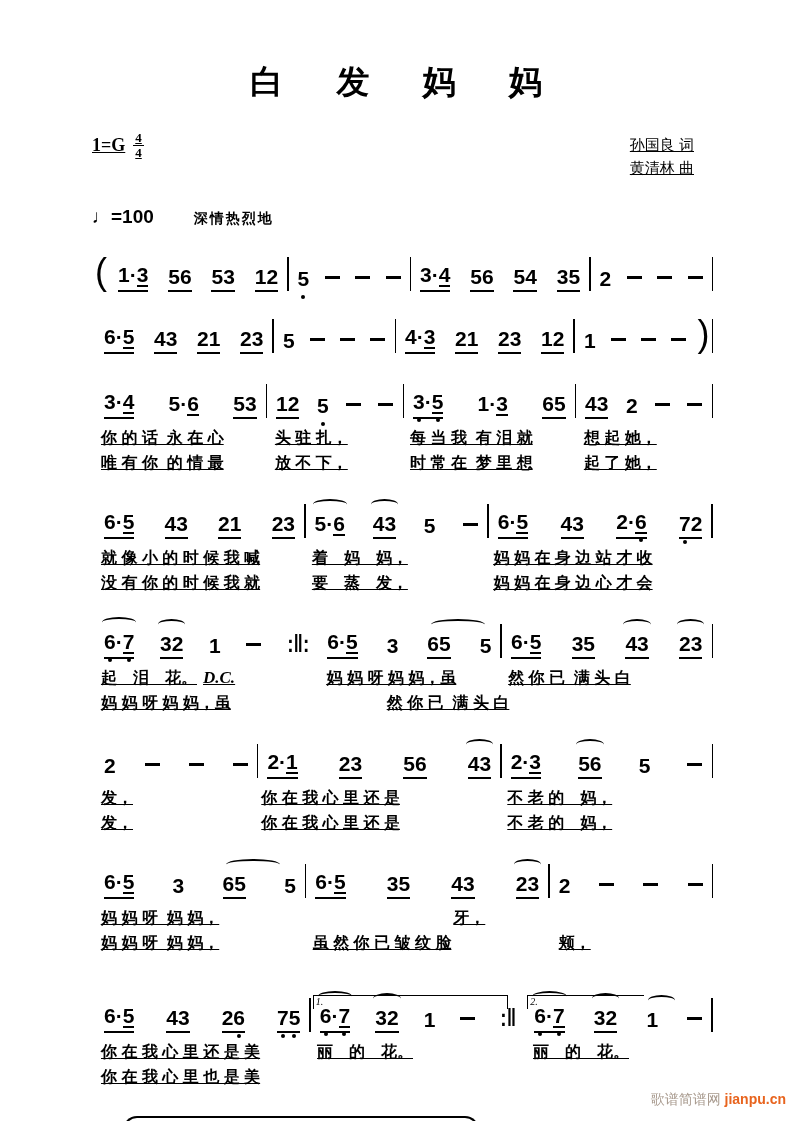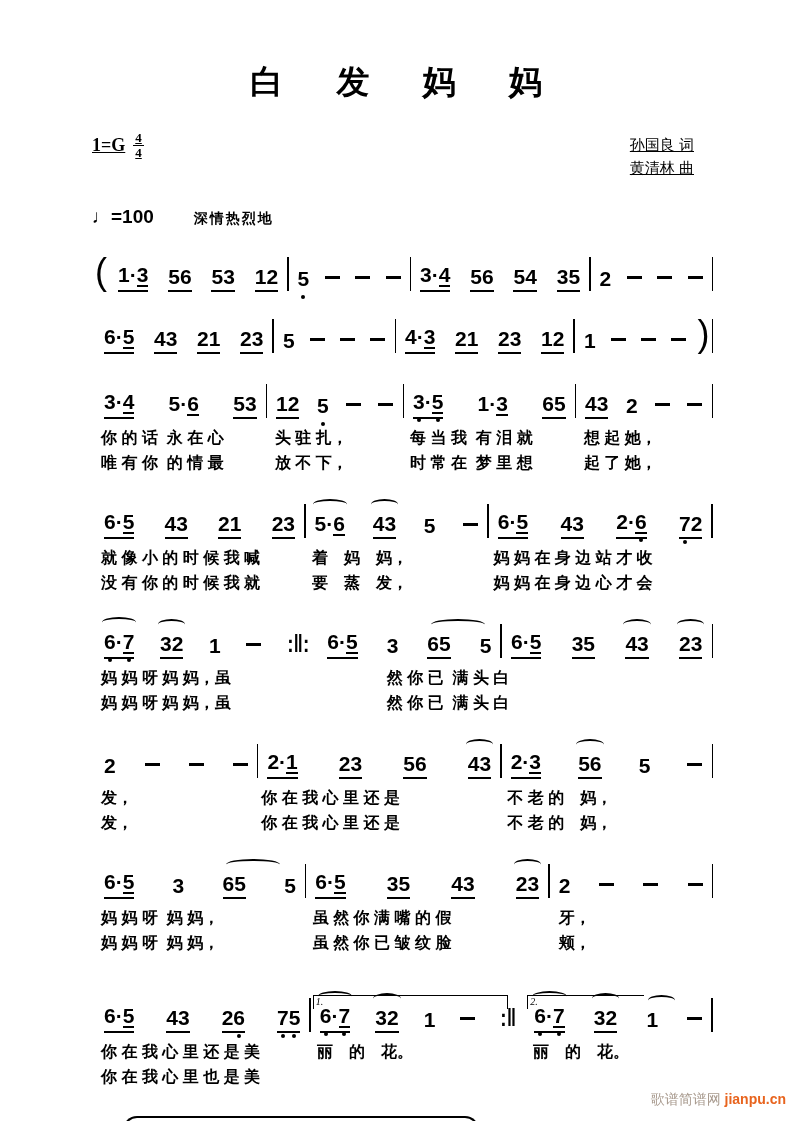--- a/index.html
+++ b/index.html
@@ -53,21 +53,21 @@
                  border-right:1.5px solid #000;}
   .v2 .volta-bracket{border-right:none;width:62%;}
   .volta-num{position:absolute;left:2px;top:0;font-size:10px;
              font-family:"Liberation Serif",serif;}
   .span-arc{position:absolute;top:4px;left:28px;width:352px;height:13px;
             border-top:2px solid #000;border-left:2px solid #000;
             border-right:2px solid #000;border-radius:14px 14px 0 0;}
   .lyric-row{display:flex;margin-top:9px;}
   .lyric-row + .lyric-row{margin-top:4px;}
   .lyric-seg{padding-left:6px;font-size:16px;font-weight:600;white-space:pre;
-             overflow:visible;}
+             overflow:visible;text-decoration:underline;}
   .dc{font-family:"Liberation Serif",serif;font-weight:bold;font-style:italic;
       font-size:17px;margin-left:6px;}
 
   
   .score-line:nth-child(1) .score-row{padding-top:6px;}
   .score-line:nth-child(2) .score-row{padding-top:10px;}
   .score-line{margin-bottom:14px;}
   .score-line:nth-child(8) .score-row{padding-top:30px;}
   .score-line:nth-child(9) .score-row{padding-top:26px;}
   .score-line:nth-child(9) .span-arc{top:14px;}
@@ -266,20 +266,21 @@
           <span class="barline"></span>
           <div class="measure" style="flex: 14 1 0px;">
             <span class="note u"><span class="ch">6</span><span class="ch">·</span><span class="ch u2">5</span></span>
             <span class="note u"><span class="ch">3</span><span class="ch">5</span></span>
             <span class="note u"><span class="ch">4</span><span class="ch">3</span><i class="arc"></i></span>
             <span class="note u"><span class="ch">2</span><span class="ch">3</span><i class="arc"></i></span>
           </div>
           <span class="barline"></span>
         </div>
         <div class="lyric-row">
+          <div class="lyric-seg" style="flex: 15 1 0px;">起　泪　花。<i class="dc">D.C.</i></div>
           <div class="lyric-seg" style="flex: 12 1 0px;">妈 妈 呀 妈 妈，虽</div>
           <div class="lyric-seg" style="flex: 14 1 0px;">然 你 已  满 头 白</div>
         </div>
         <div class="lyric-row">
           <div class="lyric-seg" style="flex: 12 1 0px;">妈 妈 呀 妈 妈，虽</div>
           <div class="lyric-seg" style="flex: 14 1 0px;">然 你 已  满 头 白</div>
         </div>
       </div>
       <div class="score-line">
         <div class="score-row">
@@ -335,21 +336,20 @@
           <div class="measure" style="flex: 9 1 0px;">
             <span class="note"><span class="ch">2</span></span>
             <span class="note dashtok"><i class="dash"></i></span>
             <span class="note dashtok"><i class="dash"></i></span>
             <span class="note dashtok"><i class="dash"></i></span>
           </div>
           <span class="barline"></span>
         </div>
         <div class="lyric-row">
           <div class="lyric-seg" style="flex: 12 1 0px;">妈 妈 呀  妈 妈，</div>
-          <div class="lyric-seg" style="flex: 14 1 0px;">虽 然 你 满 嘴 的 假</div>
           <div class="lyric-seg" style="flex: 9 1 0px;">牙，</div>
         </div>
         <div class="lyric-row">
           <div class="lyric-seg" style="flex: 12 1 0px;">妈 妈 呀  妈 妈，</div>
           <div class="lyric-seg" style="flex: 14 1 0px;">虽 然 你 已 皱 纹 脸</div>
           <div class="lyric-seg" style="flex: 9 1 0px;">颊，</div>
         </div>
       </div>
       <div class="score-line">
         <div class="score-row">

